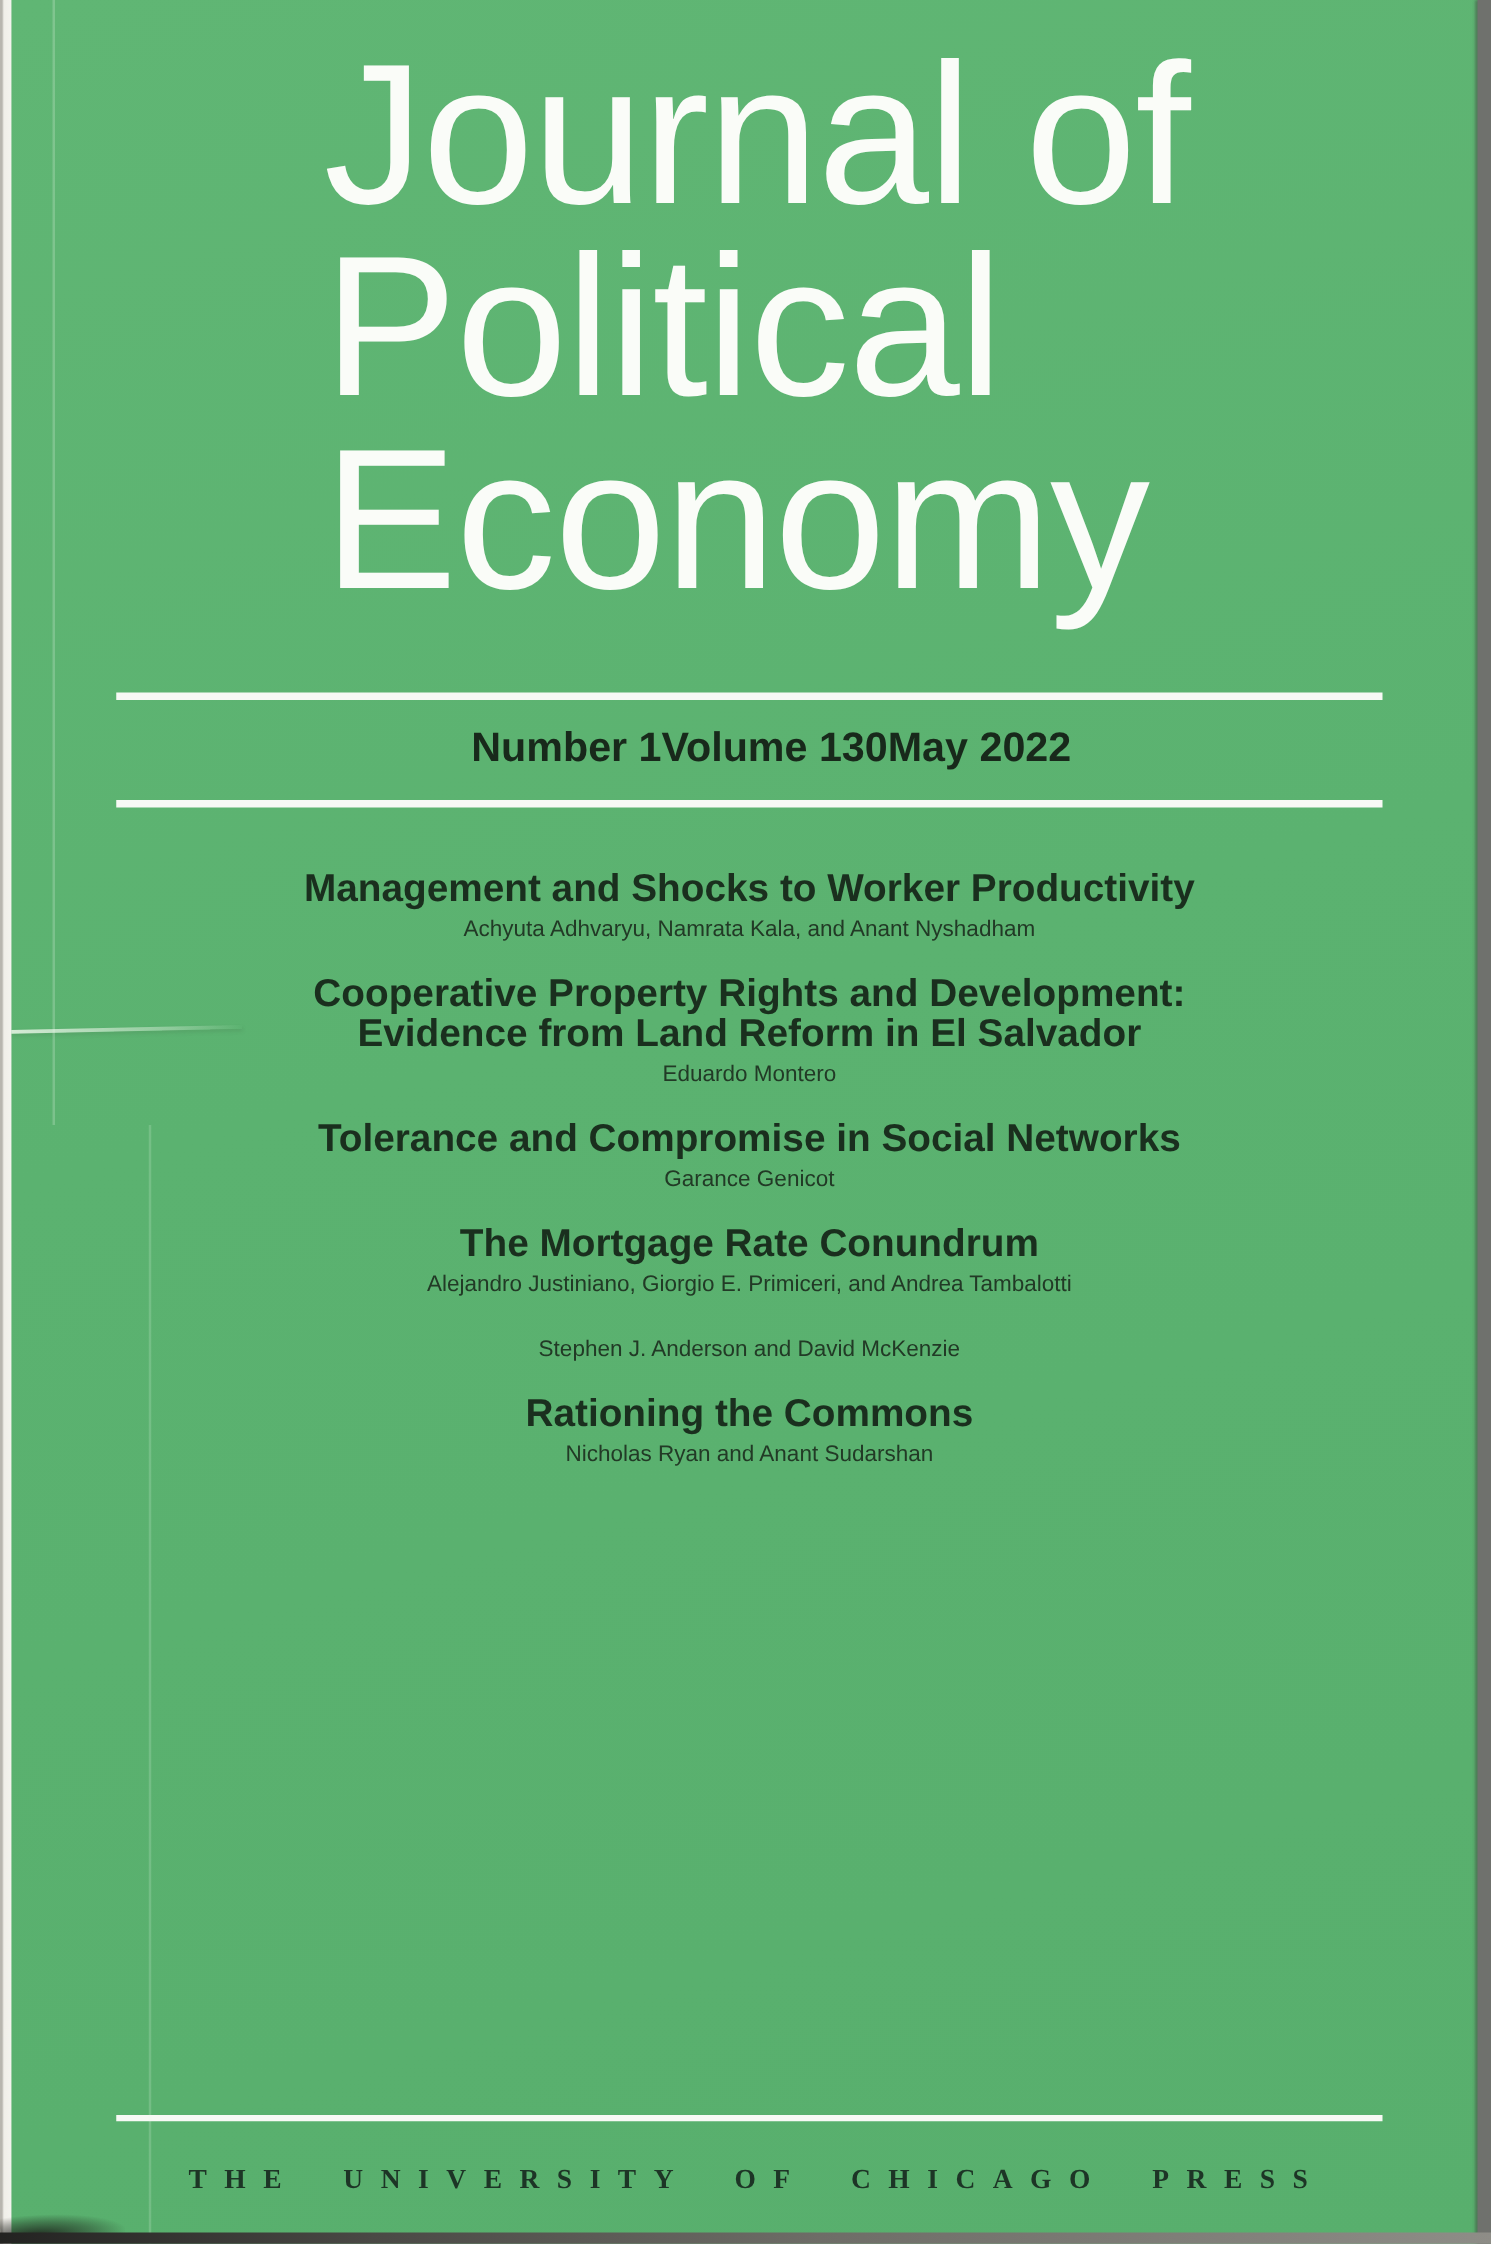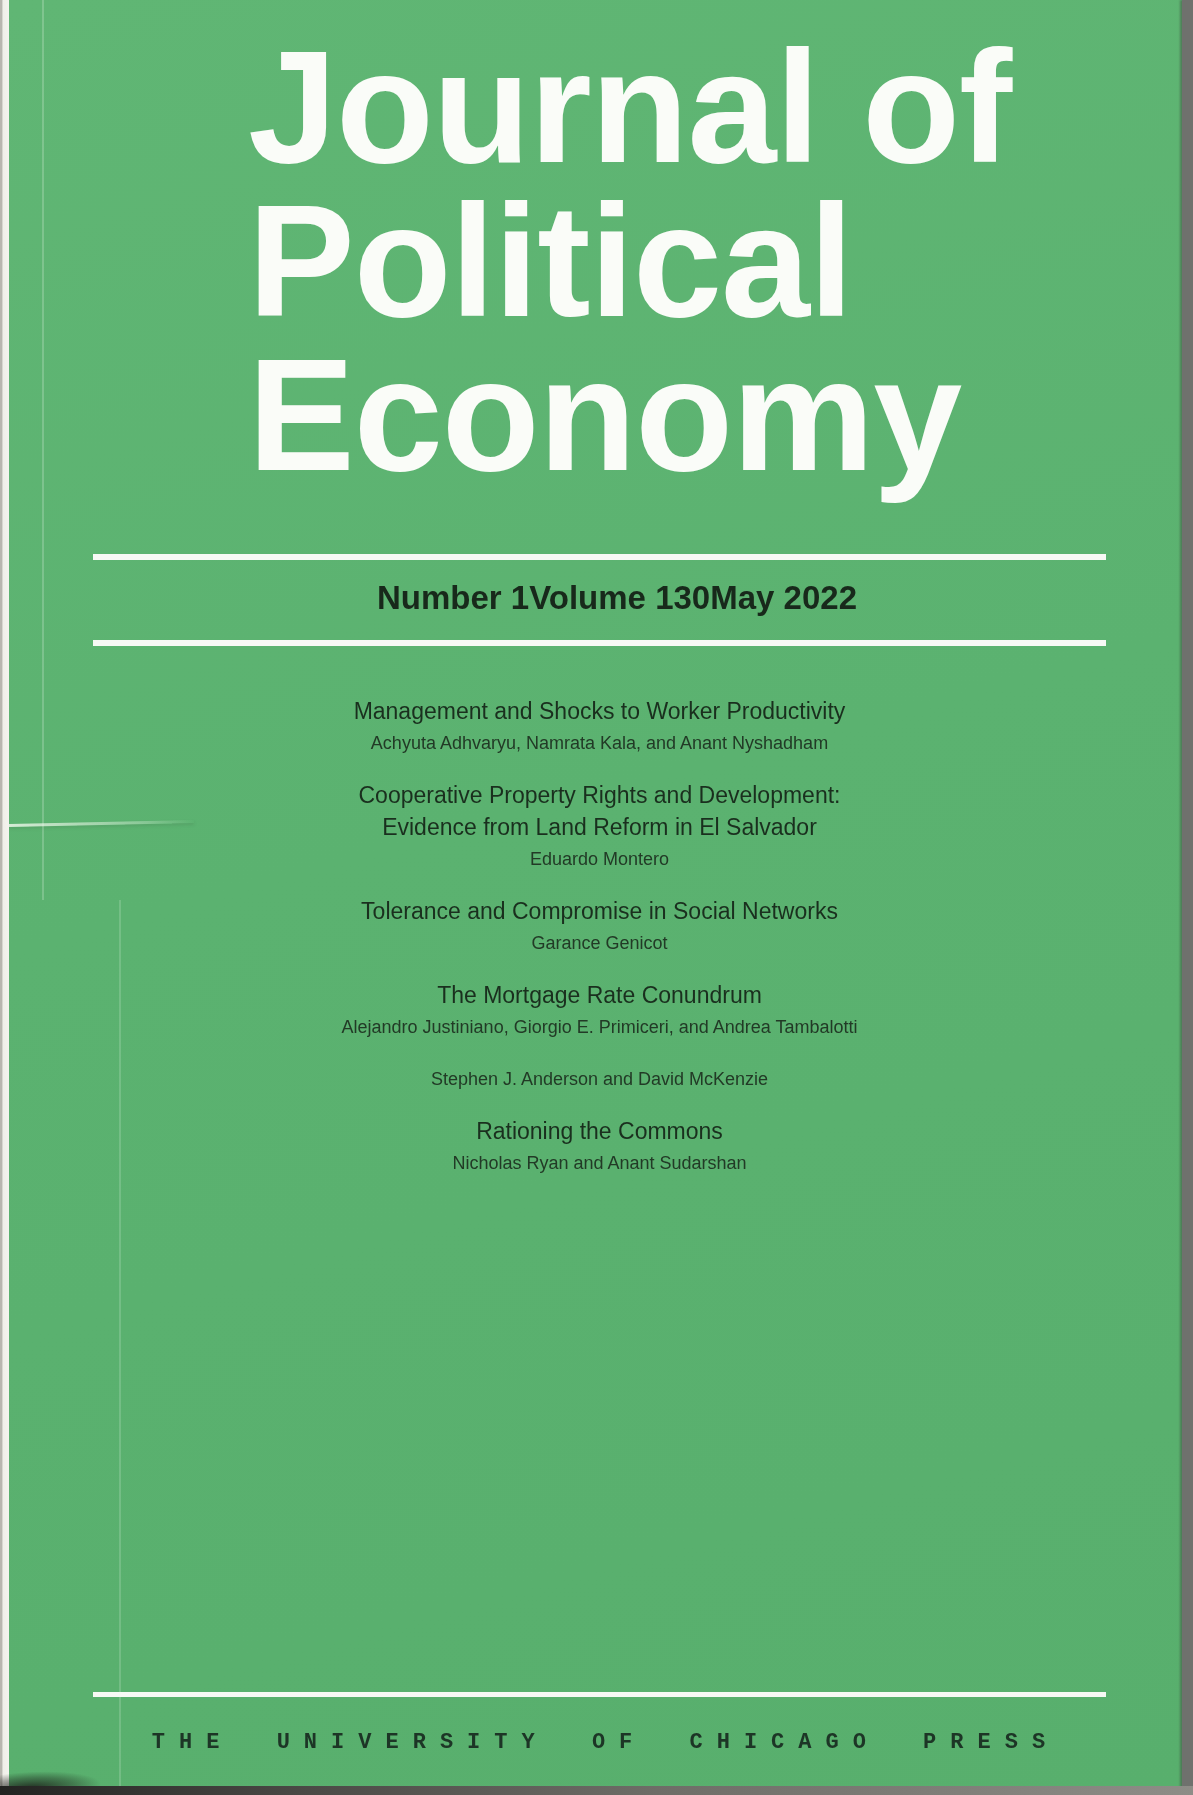--- a/index.html
+++ b/index.html
@@ -43,25 +43,25 @@
   .crease-v1 {
     position: absolute; left: 33px; top: 0; width: 2px; height: 900px;
     background: rgba(240,250,240,0.22);
   }
   .crease-v2 {
     position: absolute; left: 110px; top: 900px; width: 2px; height: 895px;
     background: rgba(240,250,240,0.18);
   }
   
   .masthead {
-    position: absolute; left: 239px; top: 30px;
+    position: absolute; left: 250px; top: 30px;
     color: #fafcf8;
     font-size: 160px;
     line-height: 154px;
-    font-weight: 700;
+    font-weight: 400;
     letter-spacing: -1px;
     white-space: nowrap;
   }
   
   .rule { position: absolute; left: 84px; width: 1013px; height: 6px; background: #f7f9f5; }
   .rule-1 { top: 554px; }
   .rule-2 { top: 640px; }
   .rule-3 { top: 1692px; height: 5px; }
   
   .issue-row {
@@ -72,32 +72,32 @@
     white-space: nowrap;
   }
   
   .articles {
     position: absolute; left: 84px; top: 695px; width: 1013px;
     display: flex; flex-direction: column; gap: 20px;
     text-align: center;
   }
   .article-title {
     color: #1a2f1e;
-    font-size: 23px; font-weight: 400; line-height: 32px;
+    font-size: 31px; font-weight: 700; line-height: 32px;
     white-space: pre-line;
   }
   .article-authors {
     color: #223a26;
     font-size: 18px; font-weight: 400; line-height: 32px;
   }
   
   .publisher {
     position: absolute; left: 90px; top: 1730px; width: 1013px;
     text-align: center;
-    font-family: Liberation Mono, monospace;
+    font-family: Liberation Serif, serif;
     font-weight: 600;
     font-size: 22px;
     letter-spacing: 14px;
     word-spacing: 16px;
     color: #1d3526;
     white-space: nowrap;
   }
 </style>
 </head>
 <body>

